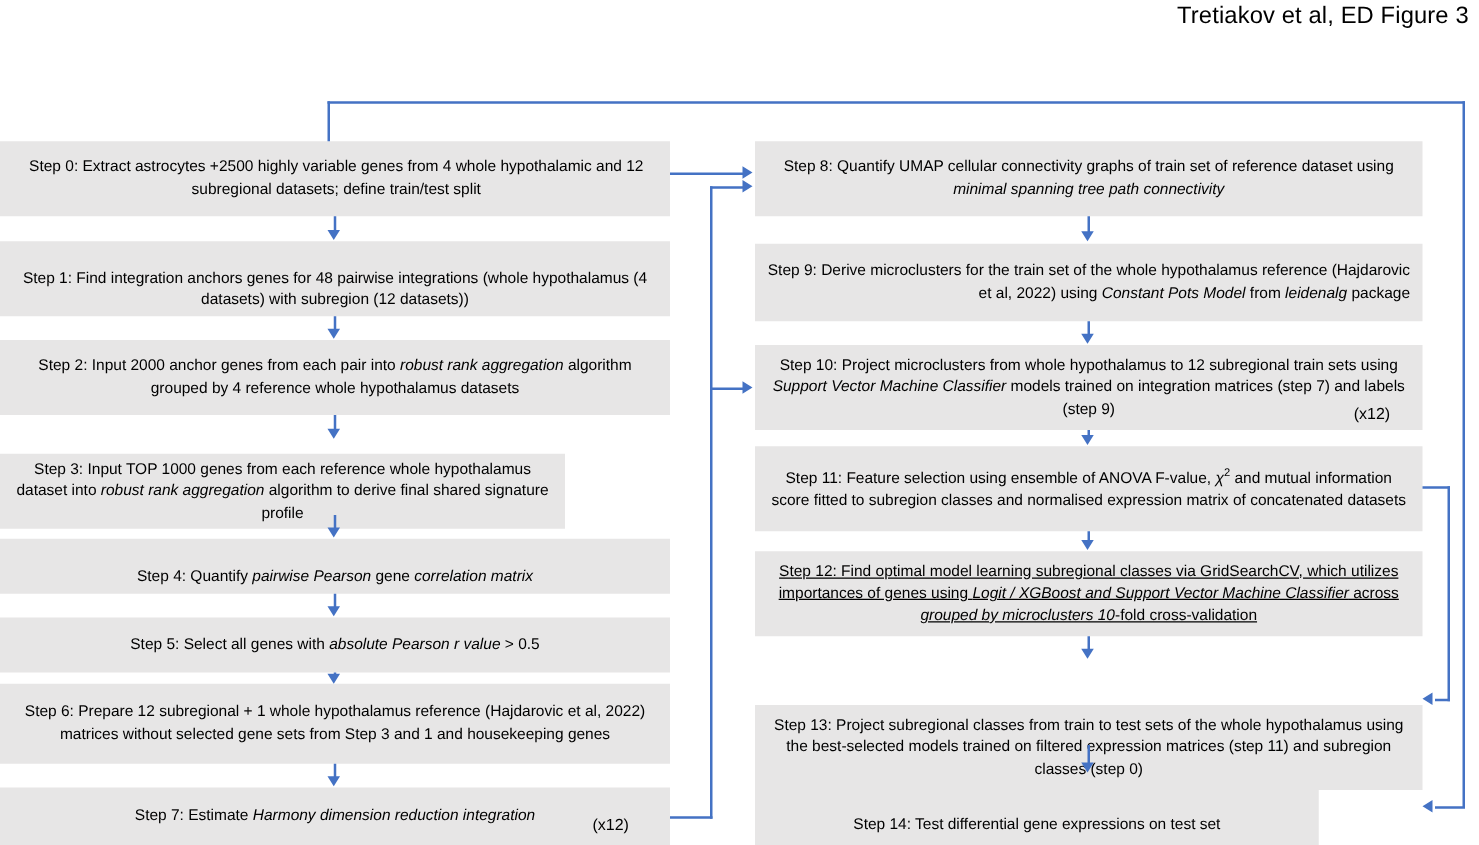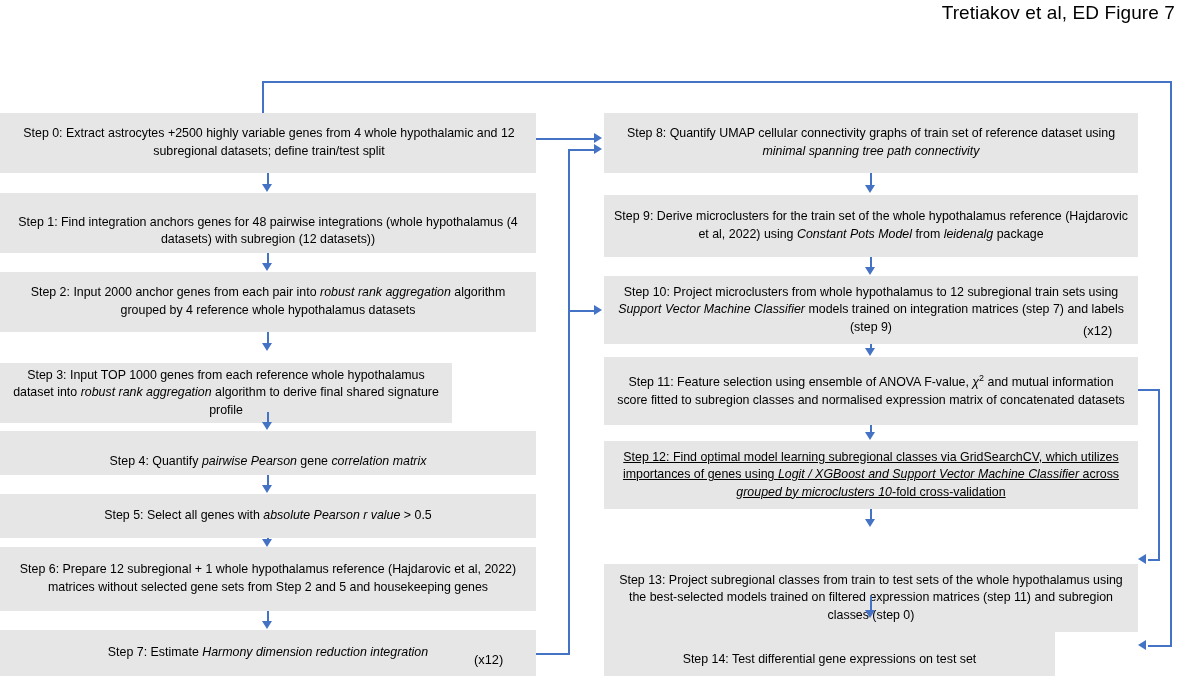--- a/index.html
+++ b/index.html
@@ -31,21 +31,21 @@
     align-items: center;
     justify-content: center;
     padding: 4px 10px;
     font-size: 12.4px;
     line-height: 1.42;
     color: #000;
     text-align: center;
   }
   .flow-box .txt { display: block; width: 100%; }
   .flow-box i { font-style: italic; }
-  .box-left-align { text-align: center; }
+  .box-left-align { text-align: right; }
   .multiplier {
     position: absolute;
     font-size: 12.8px;
     color: #000;
     white-space: nowrap;
   }
   .conn {
     position: absolute;
     background: #4472c4;
   }
@@ -68,21 +68,21 @@
   .arrow-left {
     border-top: 5.5px solid transparent;
     border-bottom: 5.5px solid transparent;
     border-right: 8px solid #4472c4;
   }
   sup { font-size: 0.72em; vertical-align: super; }
 </style>
 </head>
 <body>
 
-<div id="figure-title">Tretiakov et al, ED Figure 7</div>
+<div id="figure-title">Tretiakov et al, ED Figure 3</div>
 
 <div class="flow-box" style="left:0px; top:113px; width:536px; height:60px;padding-left:12px;">
   <span class="txt">Step 0: Extract astrocytes +2500 highly variable genes from 4 whole hypothalamic and 12 subregional datasets; define train/test split</span>
 </div>
 
 <div class="flow-box" style="left:0px; top:193px; width:536px; height:60px;align-items:flex-end;">
   <span class="txt">Step 1: Find integration anchors genes for 48 pairwise integrations (whole hypothalamus (4 datasets) with subregion (12 datasets))</span>
 </div>
 
 <div class="flow-box" style="left:0px; top:272px; width:536px; height:60px;">
@@ -95,21 +95,21 @@
 
 <div class="flow-box" style="left:0px; top:431px; width:536px; height:44px;align-items:flex-end;">
   <span class="txt">Step 4: Quantify <i>pairwise Pearson</i> gene <i>correlation matrix</i></span>
 </div>
 
 <div class="flow-box" style="left:0px; top:494px; width:536px; height:44px;">
   <span class="txt">Step 5: Select all genes with <i>absolute Pearson r value</i> &gt; 0.5</span>
 </div>
 
 <div class="flow-box" style="left:0px; top:547px; width:536px; height:64px;">
-  <span class="txt">Step 6: Prepare 12 subregional + 1 whole hypothalamus reference (Hajdarovic et al, 2022) matrices without selected gene sets from Step 2 and 5 and housekeeping genes</span>
+  <span class="txt">Step 6: Prepare 12 subregional + 1 whole hypothalamus reference (Hajdarovic et al, 2022) matrices without selected gene sets from Step 3 and 1 and housekeeping genes</span>
 </div>
 
 <div class="flow-box" style="left:0px; top:630px; width:536px; height:46px;">
   <span class="txt">Step 7: Estimate <i>Harmony dimension reduction integration</i></span>
 </div>
 <div class="multiplier" style="left:474px; top:652px;">(x12)</div>
 
 <div class="flow-box" style="left:604px; top:113px; width:534px; height:60px;">
   <span class="txt">Step 8: Quantify UMAP cellular connectivity graphs of train set of reference dataset using <i>minimal spanning tree path connectivity</i></span>
 </div>

